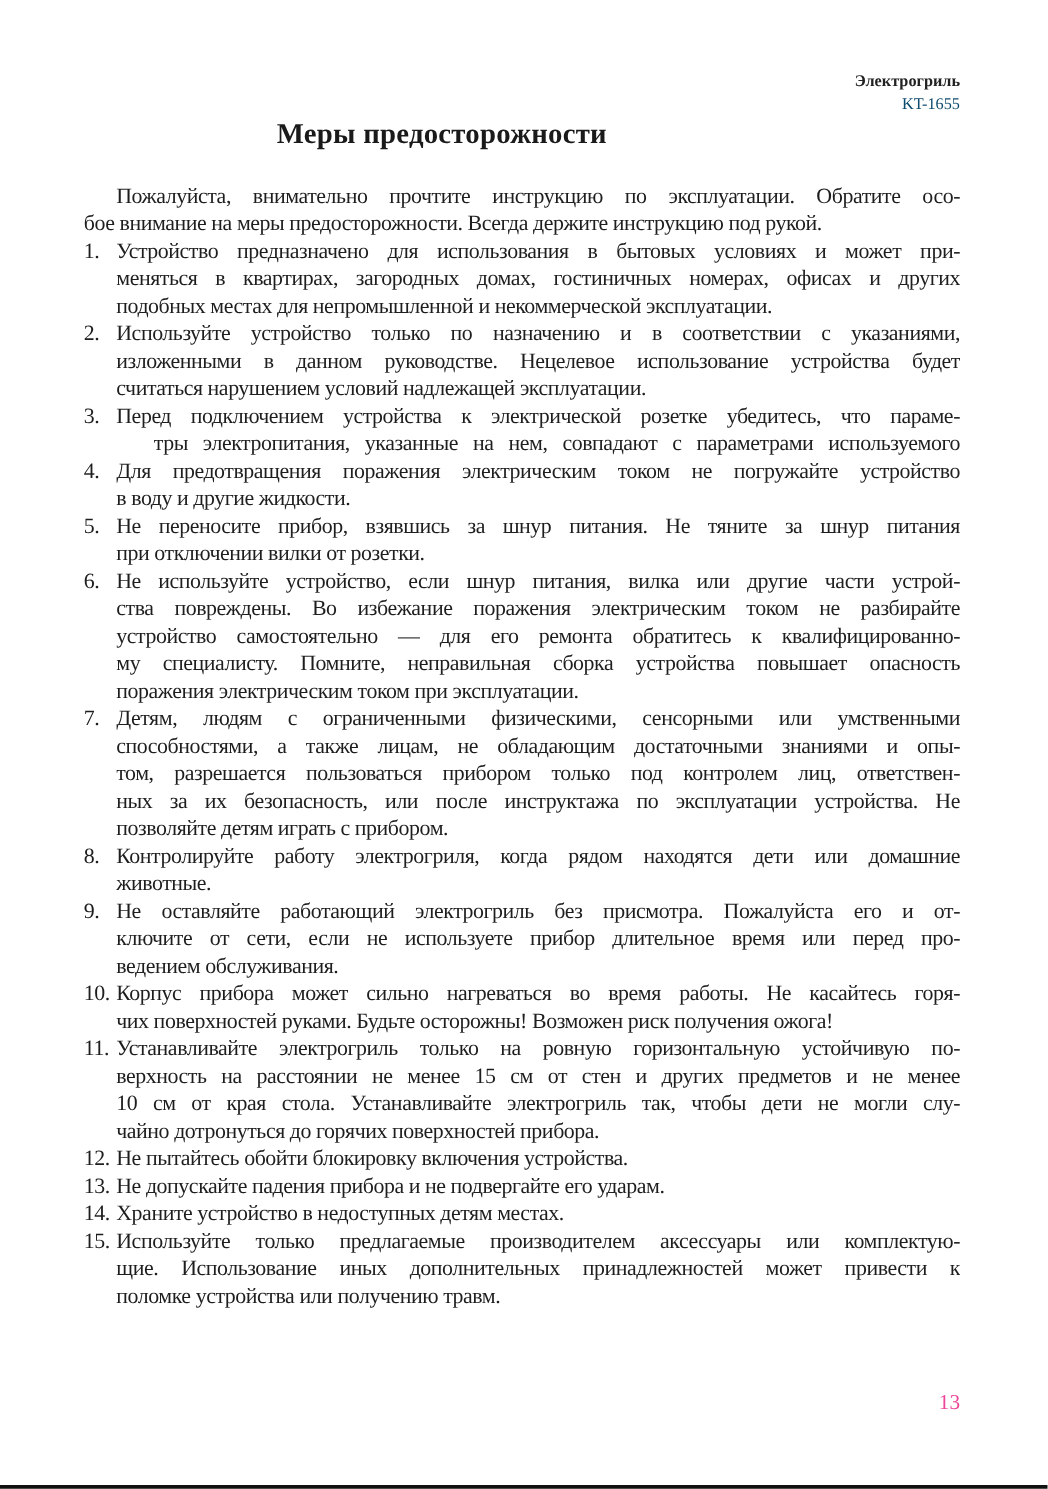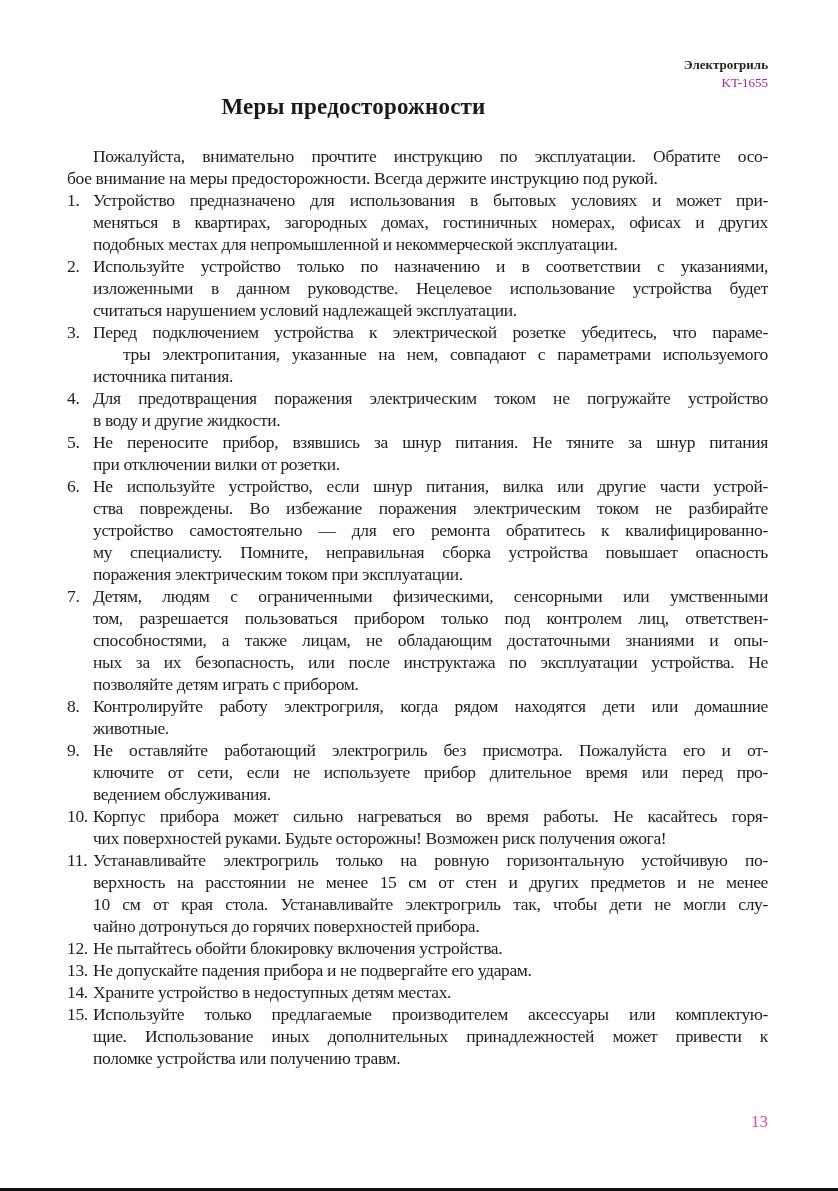--- a/index.html
+++ b/index.html
@@ -1,20 +1,20 @@
 <!DOCTYPE html>
 <html><head>
 <meta charset="utf-8">
 <style>
   html, body { margin: 0; padding: 0; background: #ffffff; }
   body { width: 838px; height: 1191px; position: relative; overflow: hidden;
          font-family: "Liberation Serif", "DejaVu Serif", serif; color: #1e1e1e; }
   .header { position: absolute; right: 70px; top: 56px; text-align: right; line-height: 18px; }
   .header .product { font-size: 13px; font-weight: bold; color: #222; }
-  .header .model { font-size: 13px; color: #a21caf; }
+  .header .model { font-size: 13px; color: #0c4a6e; }
   .title { position: absolute; top: 94px; left: 0; width: 707px; text-align: center;
            font-size: 23px; font-weight: bold; color: #1a1a1a; letter-spacing: 0.2px; }
   .content { position: absolute; top: 145px; left: 67px; width: 701px; }
   .line { height: 22px; line-height: 22px; font-size: 17.5px; white-space: nowrap;
           transform-origin: left center; letter-spacing: -0.35px; }
   .just { text-align: justify; text-align-last: justify; white-space: normal; overflow: hidden; }
   .intro-first { padding-left: 26px; }
   .item { position: relative; }
   .item .num { position: absolute; left: 0; top: 0; width: 26px; }
   .item .txt { margin-left: 26px; }
@@ -51,21 +51,20 @@
           <div class="line just" style="white-space: normal;">Используйте устройство только по назначению и в соответствии с указаниями,</div>
           <div class="line just" style="white-space: normal;">изложенными в данном руководстве. Нецелевое использование устройства будет</div>
           <div class="line">считаться нарушением условий надлежащей эксплуатации.</div>
         </div>
       </div>
       <div class="item">
         <span class="num line">3.</span>
         <div class="txt">
           <div class="line just" style="white-space: normal;">Перед подключением устройства к электрической розетке убедитесь, что параме-</div>
           <div class="line just" style="white-space: normal; margin-left: 30px;">тры электропитания, указанные на нем, совпадают с параметрами используемого</div>
-          <div class="line">источника питания.</div>
         </div>
       </div>
       <div class="item">
         <span class="num line">4.</span>
         <div class="txt">
           <div class="line just" style="white-space: normal;">Для предотвращения поражения электрическим током не погружайте устройство</div>
           <div class="line">в воду и другие жидкости.</div>
         </div>
       </div>
       <div class="item">
@@ -82,22 +81,22 @@
           <div class="line just" style="white-space: normal;">ства повреждены. Во избежание поражения электрическим током не разбирайте</div>
           <div class="line just" style="white-space: normal;">устройство самостоятельно — для его ремонта обратитесь к квалифицированно-</div>
           <div class="line just" style="white-space: normal;">му специалисту. Помните, неправильная сборка устройства повышает опасность</div>
           <div class="line">поражения электрическим током при эксплуатации.</div>
         </div>
       </div>
       <div class="item">
         <span class="num line">7.</span>
         <div class="txt">
           <div class="line just" style="white-space: normal;">Детям, людям с ограниченными физическими, сенсорными или умственными</div>
+          <div class="line just" style="white-space: normal;">способностями, а также лицам, не обладающим достаточными знаниями и опы-</div>
           <div class="line just" style="white-space: normal;">том, разрешается пользоваться прибором только под контролем лиц, ответствен-</div>
-          <div class="line just" style="white-space: normal;">способностями, а также лицам, не обладающим достаточными знаниями и опы-</div>
           <div class="line just" style="white-space: normal;">ных за их безопасность, или после инструктажа по эксплуатации устройства. Не</div>
           <div class="line">позволяйте детям играть с прибором.</div>
         </div>
       </div>
       <div class="item">
         <span class="num line">8.</span>
         <div class="txt">
           <div class="line just" style="white-space: normal;">Контролируйте работу электрогриля, когда рядом находятся дети или домашние</div>
           <div class="line">животные.</div>
         </div>

